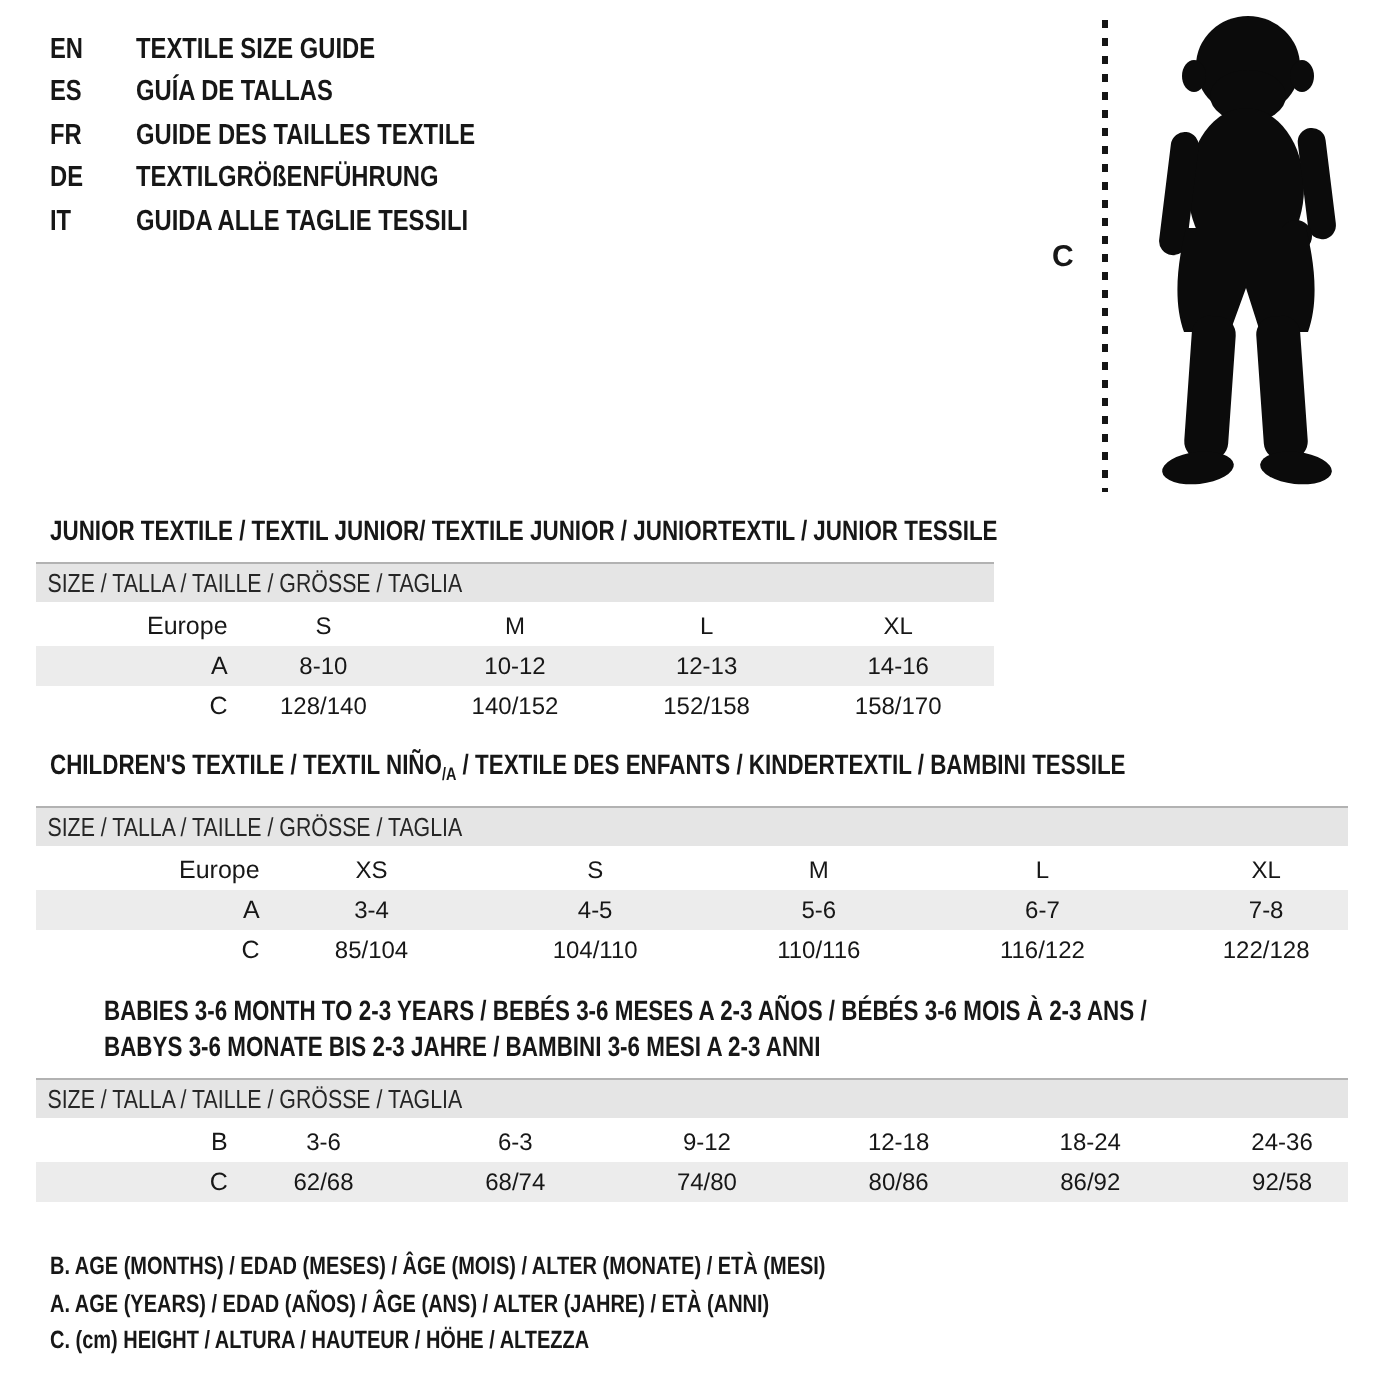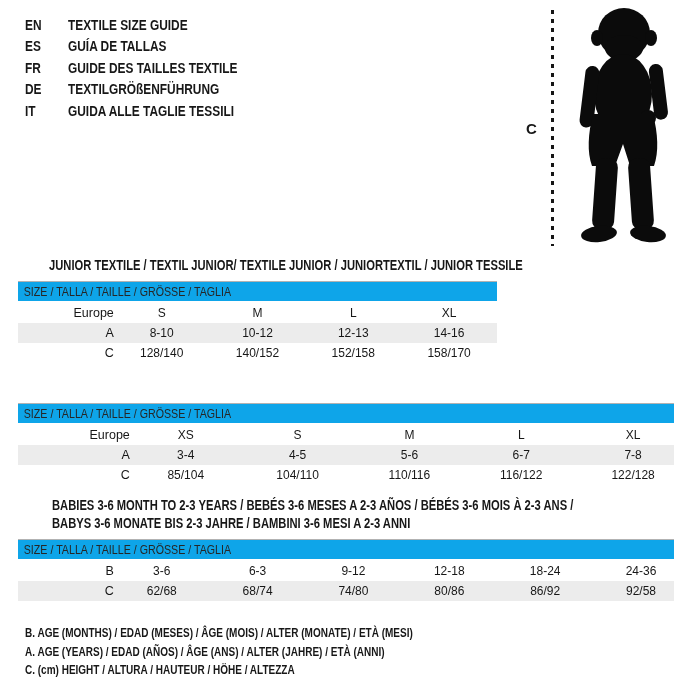--- a/index.html
+++ b/index.html
@@ -25,21 +25,21 @@
 
   
   .sec-title{position:absolute;left:25px;font-weight:700;font-size:14px;line-height:18px;white-space:nowrap;}
   .sec-title .cond{transform:scaleX(0.80);}
   .sub{font-size:9px;vertical-align:-3px;}
 
   
   .size-table{position:absolute;left:18px;border-collapse:collapse;table-layout:fixed;}
   .size-table td{padding:0;height:20px;text-align:center;font-size:12px;vertical-align:middle;}
   .size-table tr.bar td{
-    background:#0ea5e9;border-top:1px solid #b2b2b2;border-bottom:2px solid #fff;
+    background:#e5e5e5;border-top:1px solid #b2b2b2;border-bottom:2px solid #fff;
     text-align:left;height:19px;color:#262626;
   }
   .size-table tr.bar .cond{font-size:13px;padding-left:7px;}
   .size-table td.lab{text-align:right;padding-left:7px;font-size:12.5px;}
   .size-table tr.shade td{background:#ececec;}
   col.c-label{width:75px;}
 
   
   .notes{position:absolute;left:25px;top:624px;}
   .note{height:18.5px;line-height:18.5px;font-weight:700;font-size:12.5px;white-space:nowrap;}
@@ -88,21 +88,21 @@
         <circle cx="82" cy="112" r="8"></circle>
         <path d="M27 108 C22 128 21 146 26 160 L49 160 L57 138 L64 160 L88 160 C93 146 92 128 87 108 Z"></path>
         <rect x="28" y="152" width="22" height="72" rx="9" transform="rotate(4 39 188)"></rect>
         <rect x="64" y="152" width="22" height="72" rx="9" transform="rotate(-4 75 188)"></rect>
         <ellipse cx="33" cy="228" rx="18" ry="8" transform="rotate(-6 33 228)"></ellipse>
         <ellipse cx="82" cy="228" rx="18" ry="8" transform="rotate(6 82 228)"></ellipse>
       </g>
     </svg>
   </div>
 
-  <div class="sec-title" style="top:256px;margin-left:24px;">
+  <div class="sec-title" style="top:256px;">
     <span class="cond">JUNIOR TEXTILE / TEXTIL JUNIOR/ TEXTILE JUNIOR / JUNIORTEXTIL / JUNIOR TESSILE</span>
   </div>
   <table class="size-table" style="top:281px;width:479px;">
     <colgroup>
         <col class="c-label">
         <col>
         <col>
         <col>
         <col>
       </colgroup>
@@ -127,20 +127,23 @@
     <tr>
       <td class="lab">C</td>
       <td>128/140</td>
       <td>140/152</td>
       <td>152/158</td>
       <td>158/170</td>
     </tr>
   </tbody>
     </table>
 
+  <div class="sec-title" style="top:373px;">
+    <span class="cond"><span>CHILDREN'S TEXTILE / TEXTIL NIÑO</span><span class="sub">/A</span><span> / TEXTILE DES ENFANTS / KINDERTEXTIL / BAMBINI TESSILE</span></span>
+  </div>
   <table class="size-table" style="top:403px;width:671px;">
     <colgroup>
         <col class="c-label">
         <col>
         <col>
         <col>
         <col>
         <col>
       </colgroup>
     <tbody>

